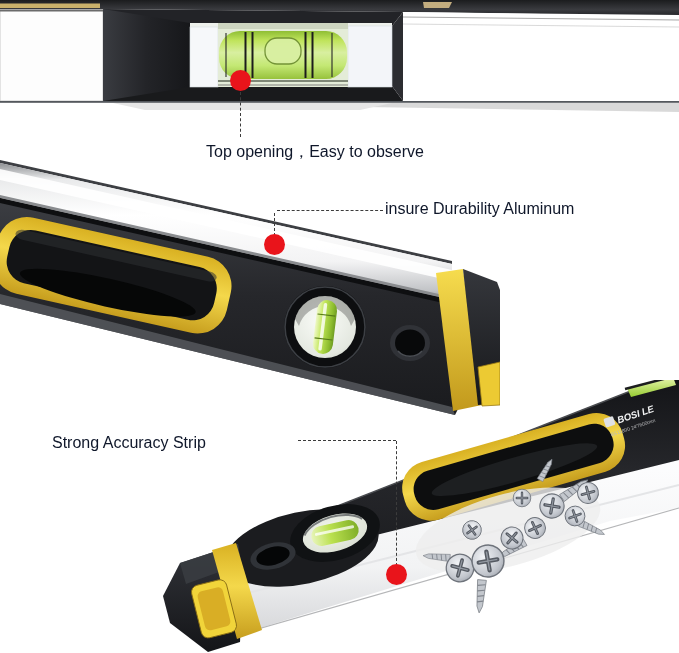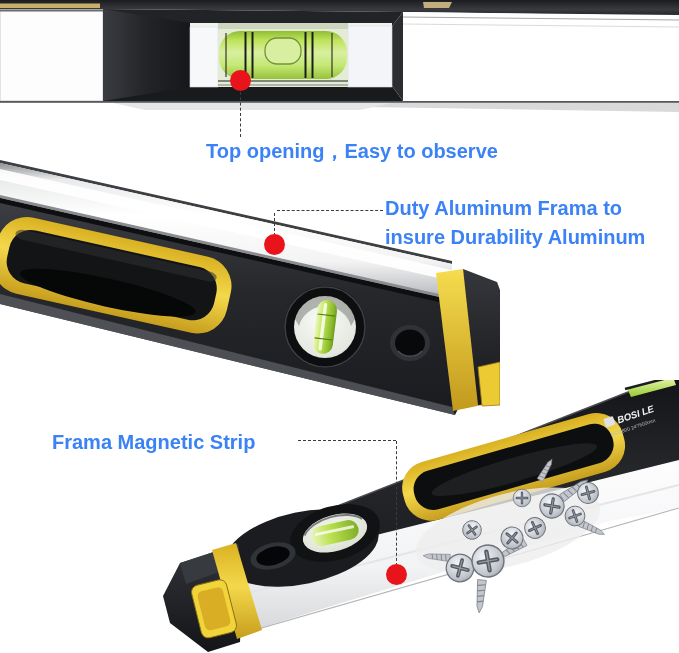--- a/index.html
+++ b/index.html
@@ -1,20 +1,20 @@
 <!DOCTYPE html>
 <html><head>
 <meta charset="utf-8">
 <style>
   html,body{margin:0;padding:0;background:#ffffff;}
   #stage{position:relative;width:679px;height:653px;background:#ffffff;overflow:hidden;
          font-family:"Liberation Sans",sans-serif;}
   .photo{position:absolute;display:block;}
-  .label{position:absolute;color:#3b82f6;font-size:20px;line-height:29px;white-space:nowrap;
-         font-family:"Liberation Sans",sans-serif;letter-spacing:0px;font-weight:bold;}
+  .label{position:absolute;color:#0f172a;font-size:16px;line-height:29px;white-space:nowrap;
+         font-family:"Liberation Sans",sans-serif;letter-spacing:0px;}
   .dot{position:absolute;width:21px;height:21px;border-radius:50%;background:#e9141b;}
   .dash-v{position:absolute;width:0;border-left:1.5px dashed #3c3c3c;}
   .dash-h{position:absolute;height:0;border-top:1.5px dashed #3c3c3c;}
 </style>
 </head>
 <body>
 
 <div id="stage">
 
   <svg class="photo" style="left:0;top:0" width="679" height="115" viewBox="0 0 679 115">
@@ -281,22 +281,21 @@
   </svg>
 
   <div class="dash-v" style="left:240px;top:92px;height:45px"></div>
   <div class="dot" style="left:230px;top:70px"></div>
   <div class="label" style="left:206px;top:137px">Top opening，Easy to observe</div>
 
   <div class="dash-h" style="left:277px;top:210px;width:106px"></div>
   <div class="dash-v" style="left:274px;top:213px;height:23px"></div>
   <div class="dot" style="left:264px;top:234px"></div>
   <div class="label" style="left:385px;top:194px">
-    <div>Duty Aluminum Frama to</div>
     <div>insure Durability Aluminum</div>
   </div>
 
-  <div class="label" style="left:52px;top:428px">Frama Magnetic Strip</div>
+  <div class="label" style="left:52px;top:428px">Strong Accuracy Strip</div>
   <div class="dash-h" style="left:298px;top:440px;width:98px"></div>
   <div class="dash-v" style="left:396px;top:441px;height:125px"></div>
   <div class="dot" style="left:386px;top:564px"></div>
 
 </div>
 
 </body></html>

